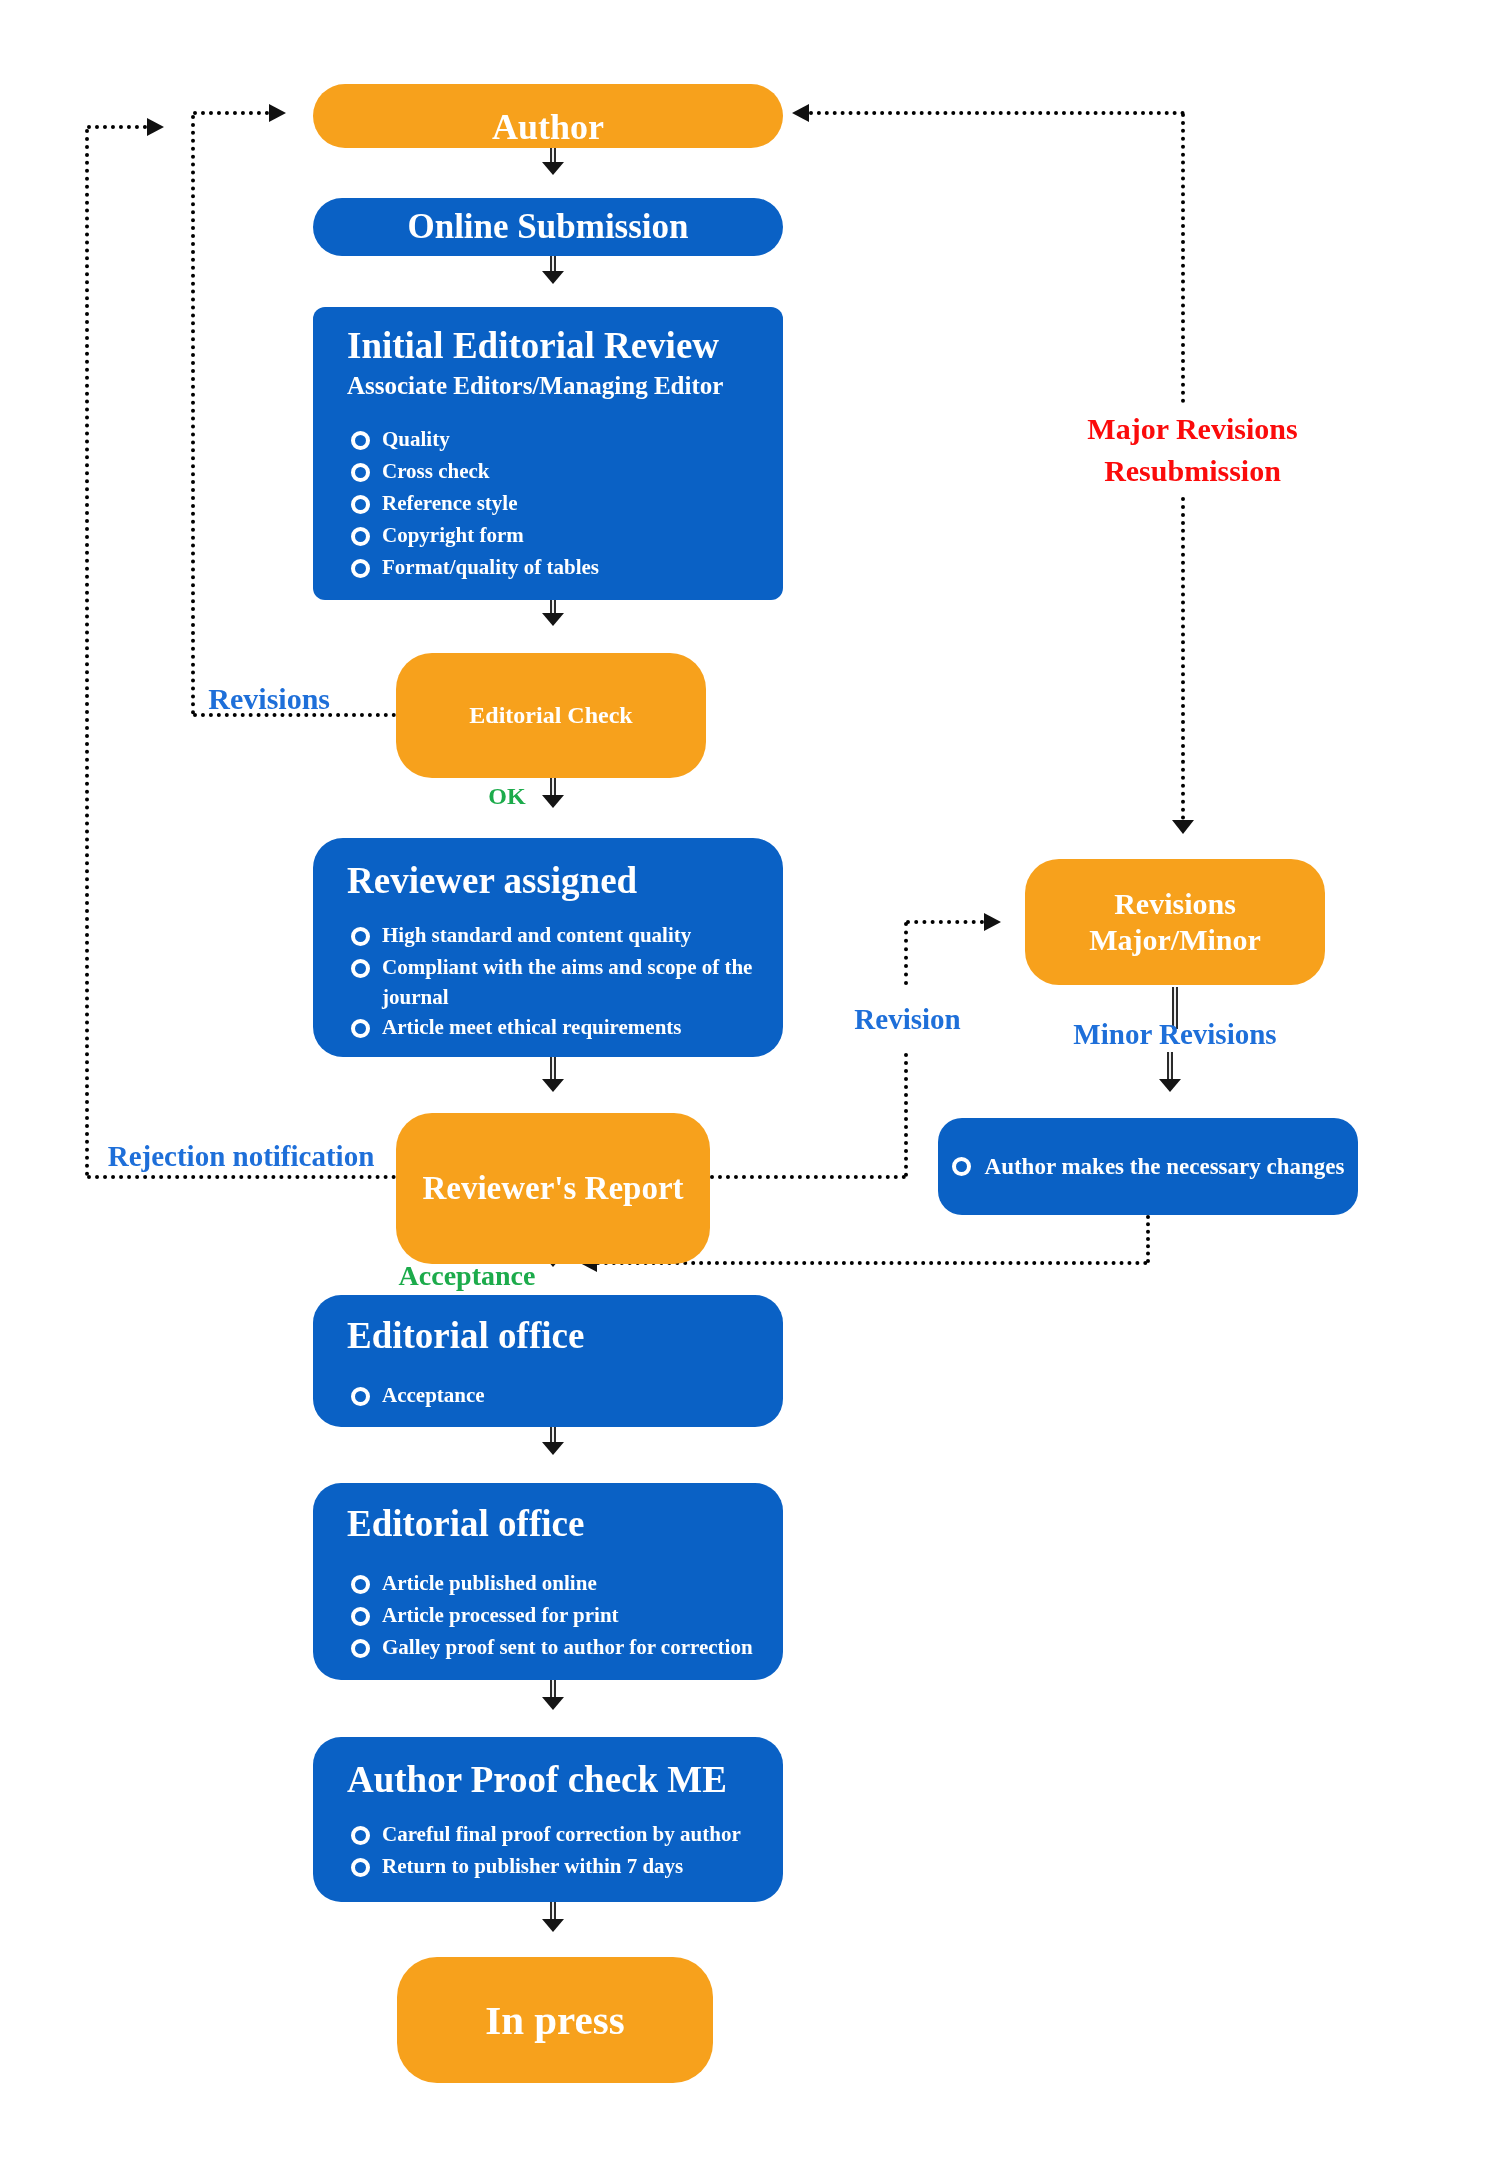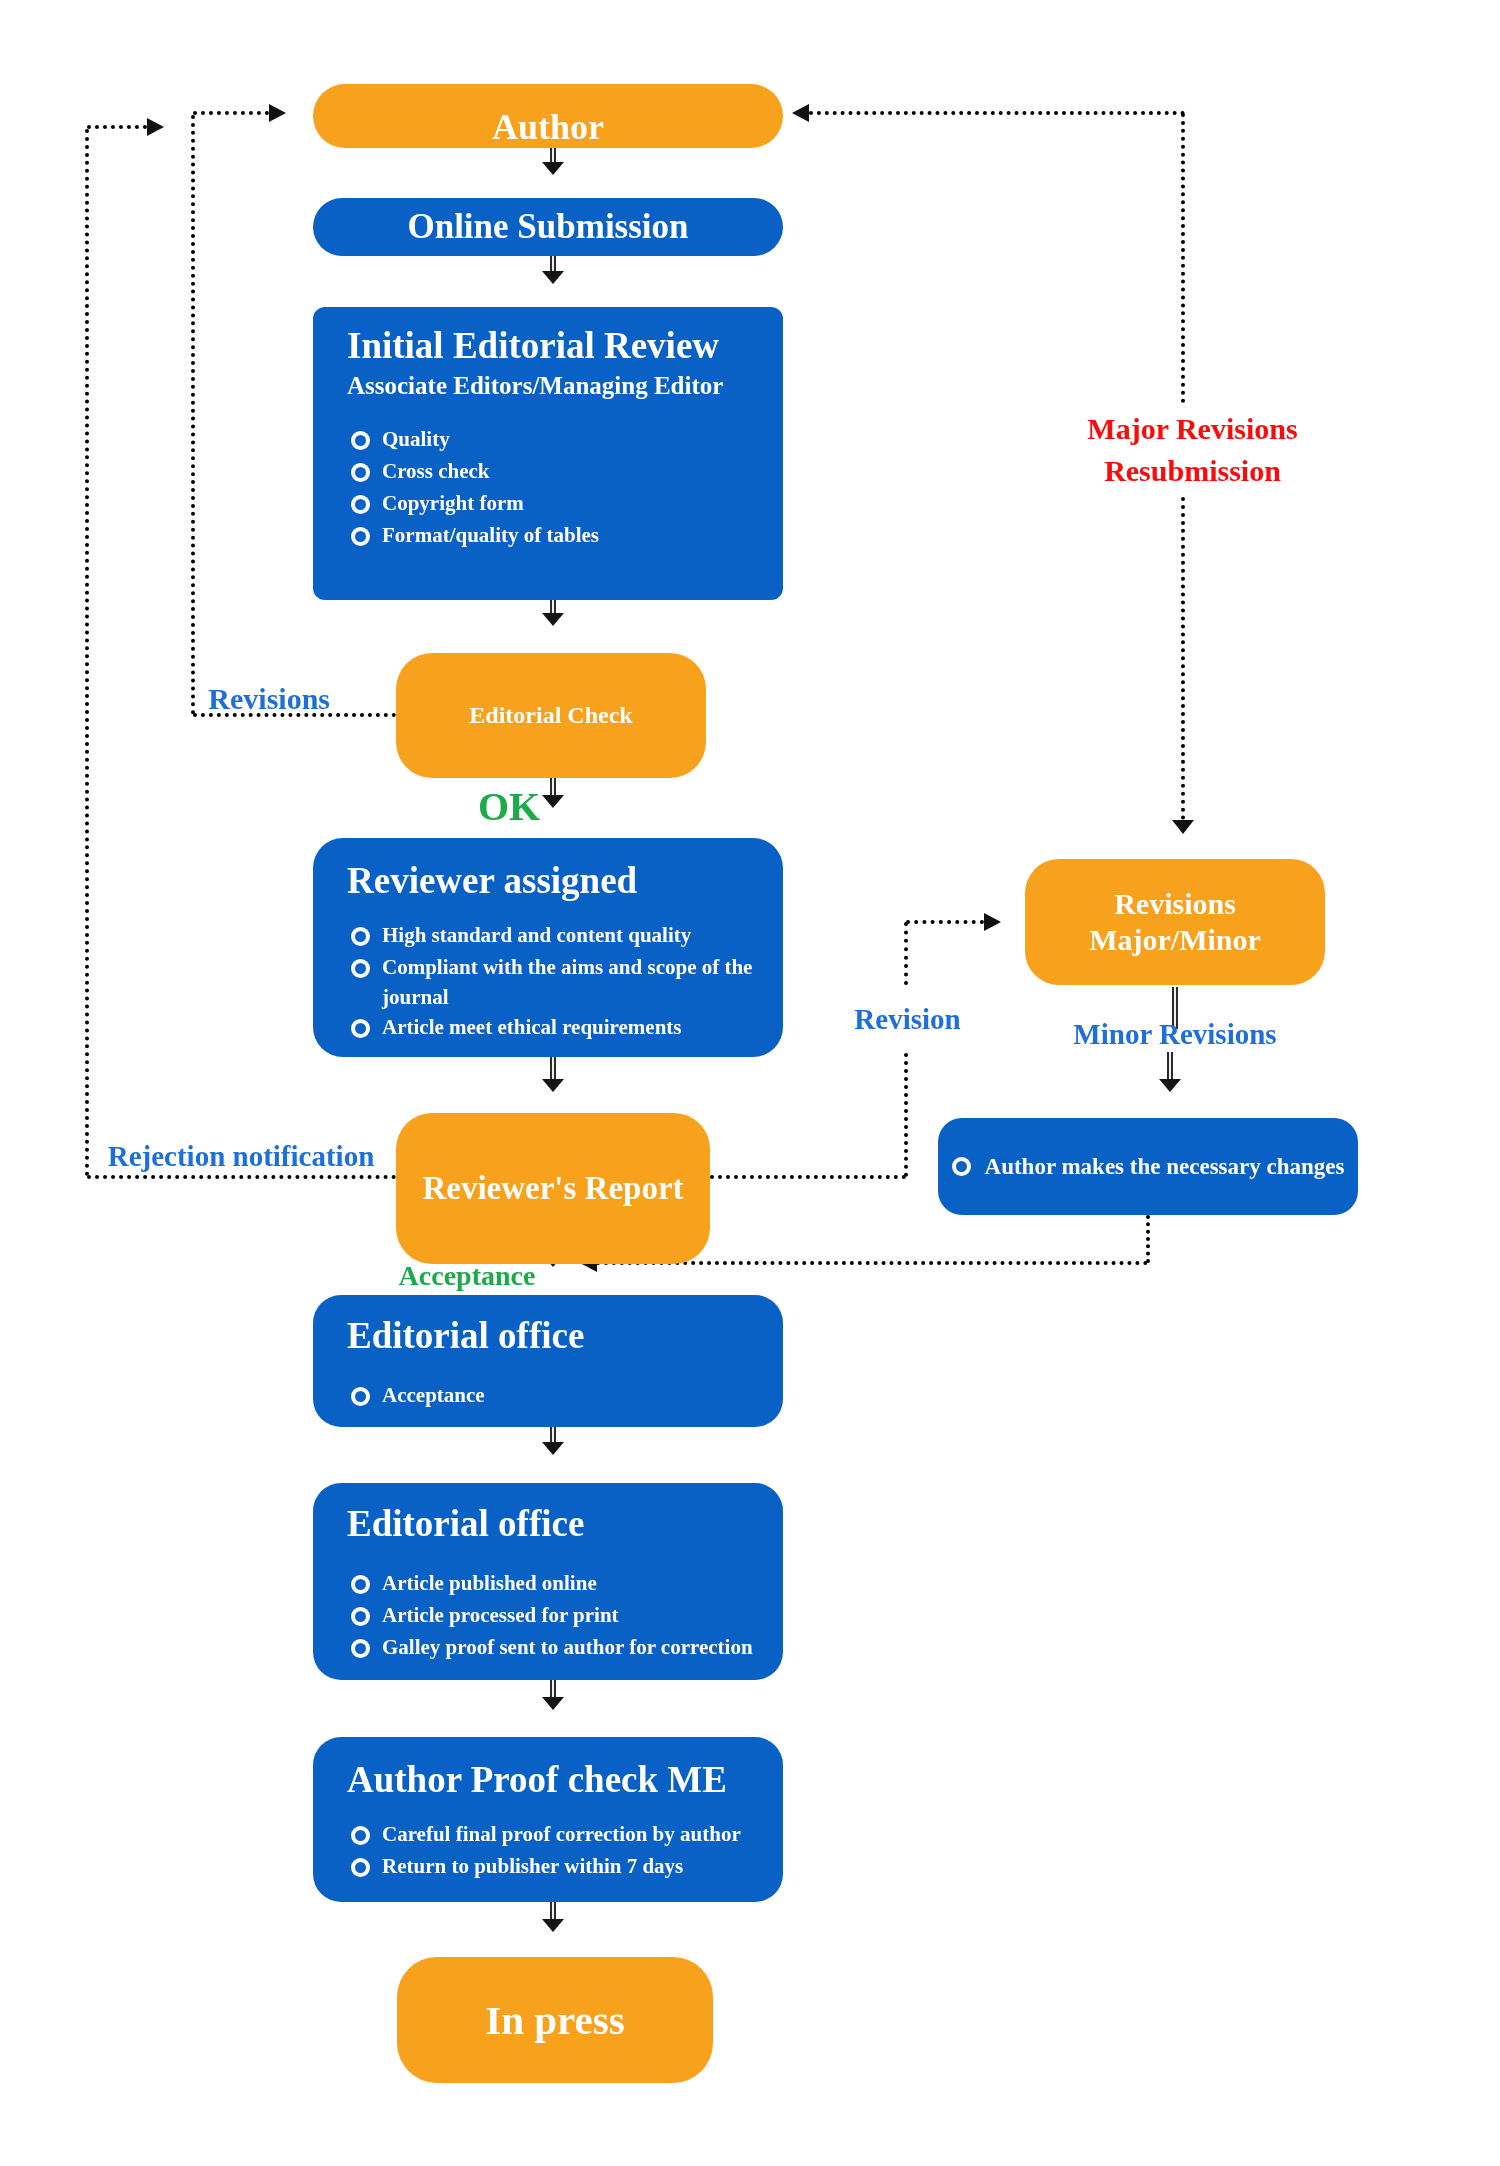--- a/index.html
+++ b/index.html
@@ -100,21 +100,21 @@
   
   .lbl{position:absolute;text-align:center;}
   .lbl-blue{color:#1E6FD9;}
   .lbl-green{color:#1CAB4B;}
   .lbl-red{color:#FB0B0B;}
   .l-revisions{left:180px;top:682px;width:150px;font-size:30px;text-align:right;}
   .l-reject{left:95px;top:1140px;width:292px;font-size:29px;}
   .l-major{left:1040px;top:408px;width:305px;font-size:30px;line-height:42px;}
   .l-revision{left:850px;top:1003px;width:115px;font-size:29px;}
   .l-minor{left:1060px;top:1018px;width:230px;font-size:29px;}
-  .l-ok{left:478px;top:783px;width:58px;font-size:40px;}
+  .l-ok{left:478px;top:783px;width:58px;font-size:24px;}
   .l-accept{left:396px;top:1260px;width:142px;font-size:28px;}
 </style>
 </head>
 <body>
 
 <div id="canvas">
 
   <div class="dv d1v"></div>
   <div class="dh d1hb"></div>
   <div class="dh d1ht"></div>
@@ -200,20 +200,24 @@
       <div class="bullet">
           <span class="ring"></span>
           <span class="txt">Quality</span>
         </div>
       <div class="bullet">
           <span class="ring"></span>
           <span class="txt">Cross check</span>
         </div>
       <div class="bullet">
           <span class="ring"></span>
+          <span class="txt">Reference style</span>
+        </div>
+      <div class="bullet">
+          <span class="ring"></span>
           <span class="txt">Copyright form</span>
         </div>
       <div class="bullet">
           <span class="ring"></span>
           <span class="txt">Format/quality of tables</span>
         </div>
     </div>
   </div>
 
   <div class="box pill orange echeck">

